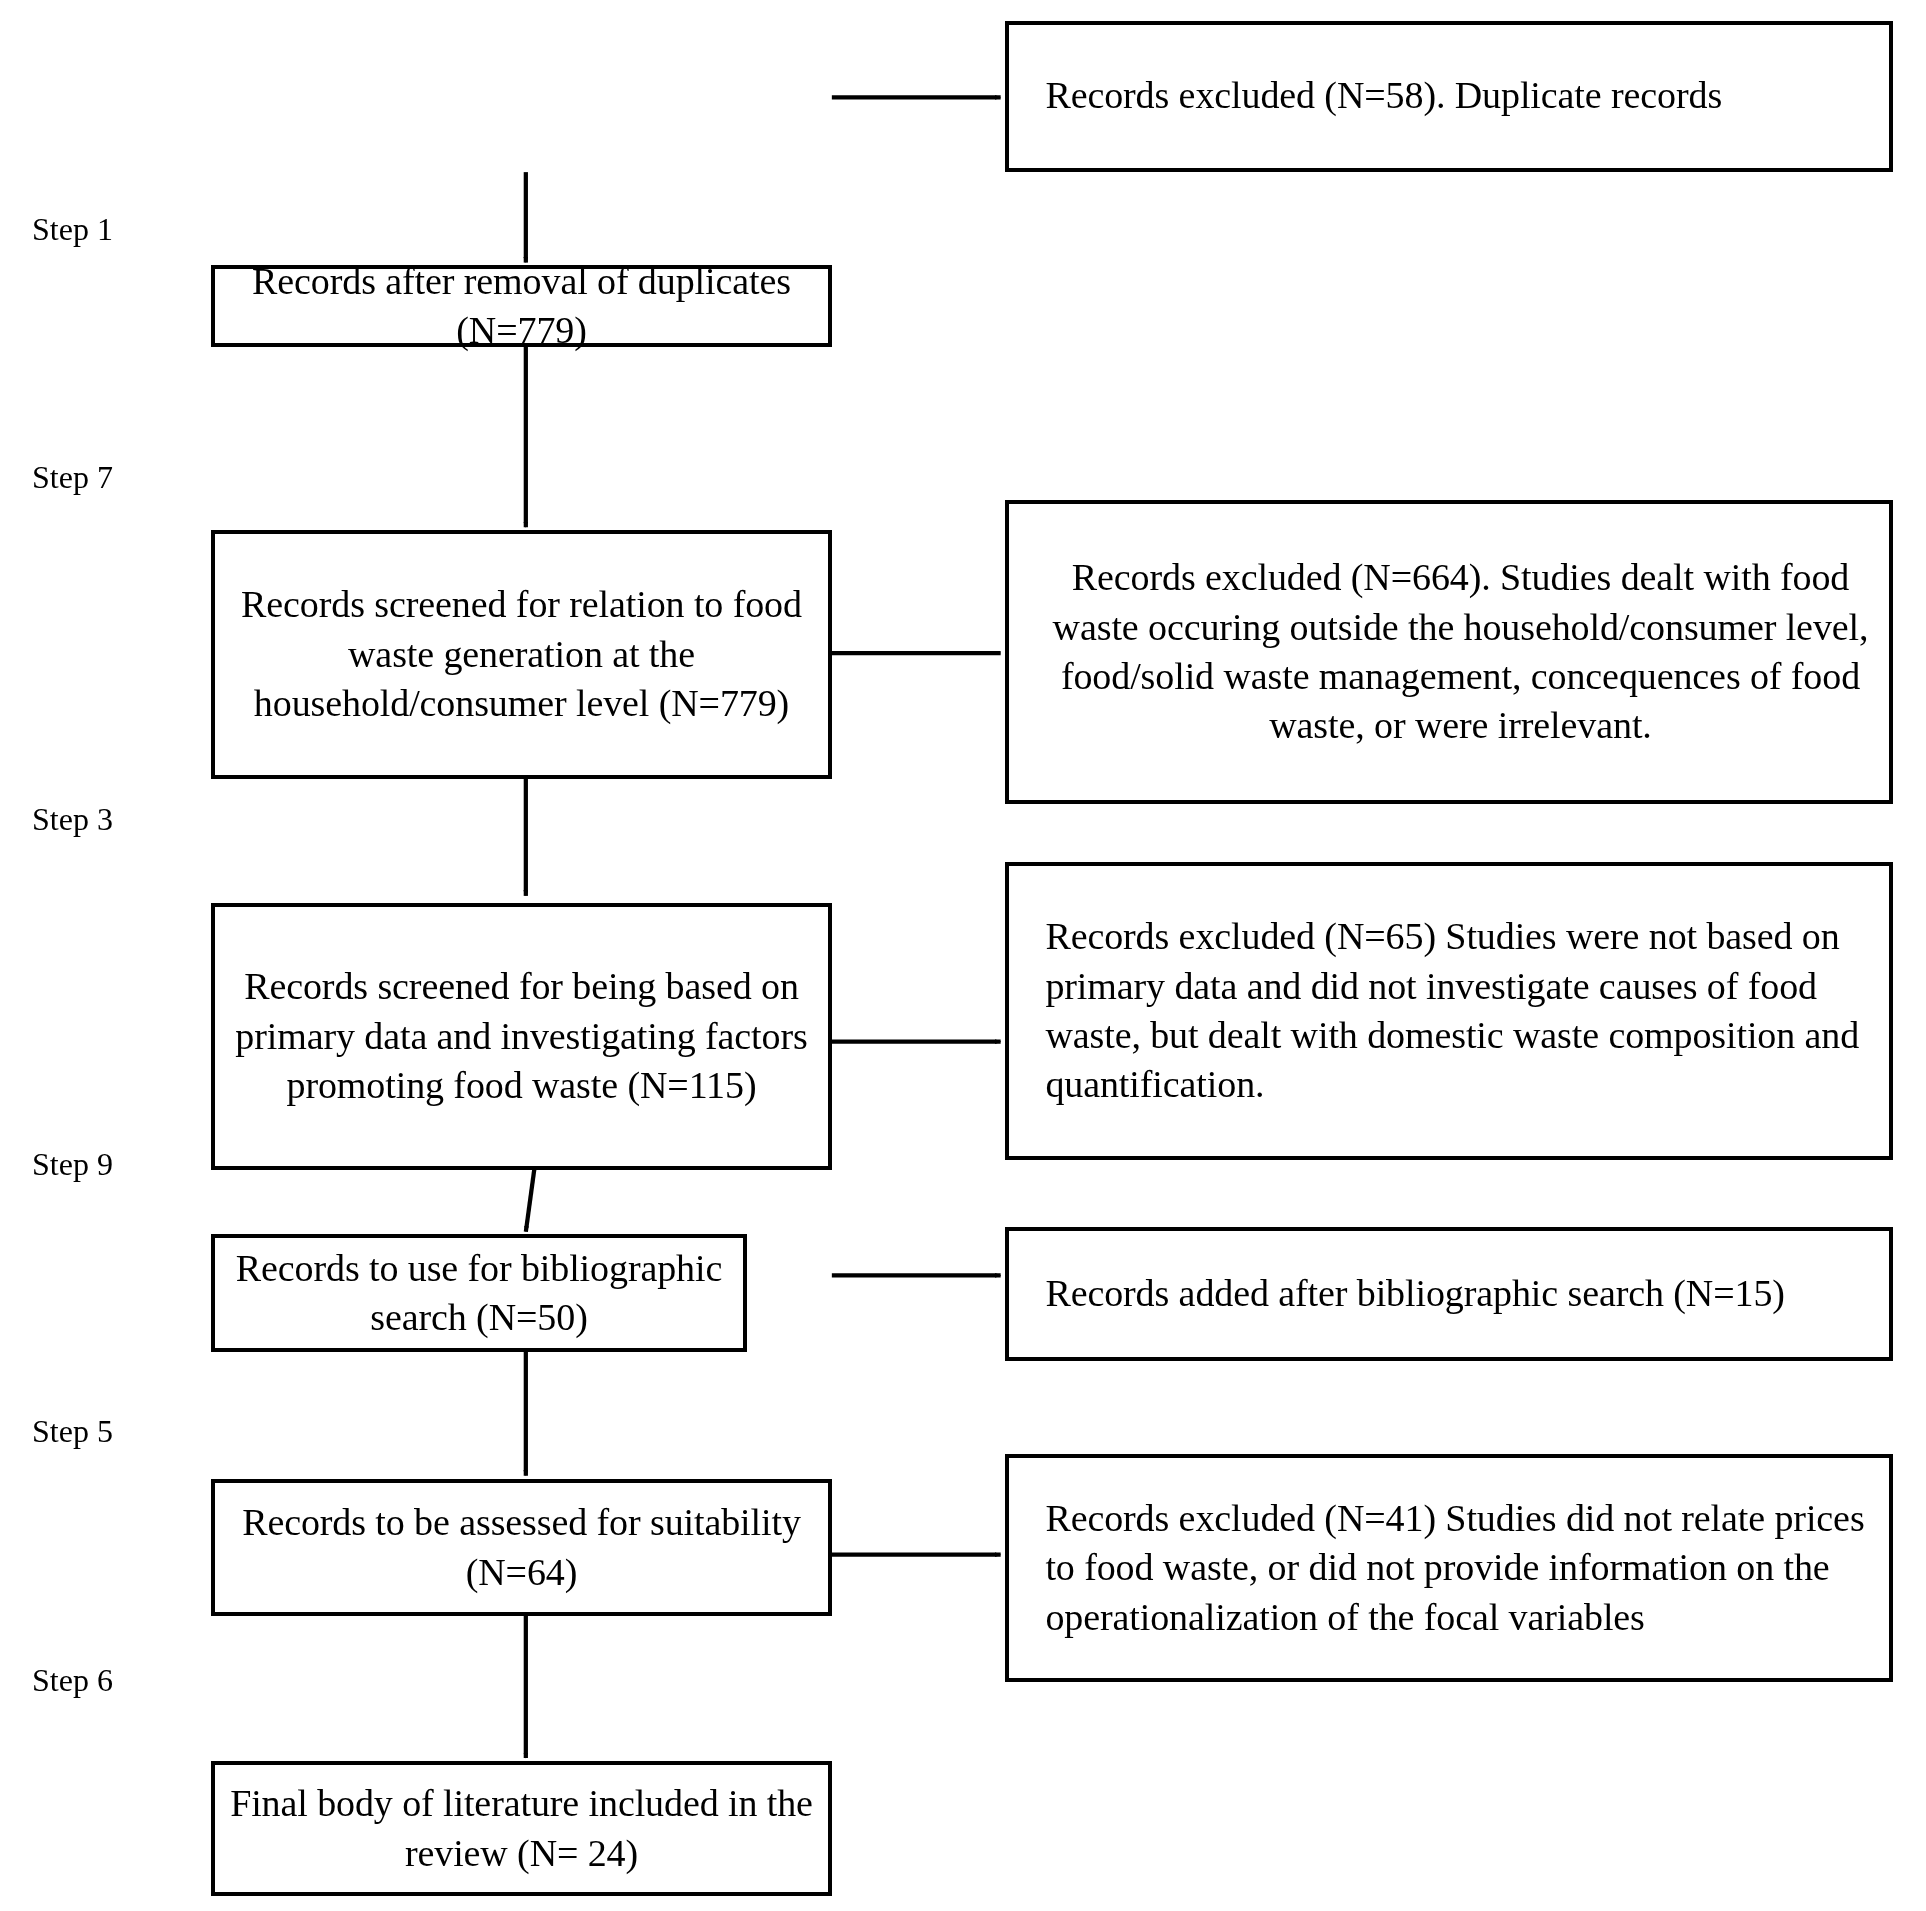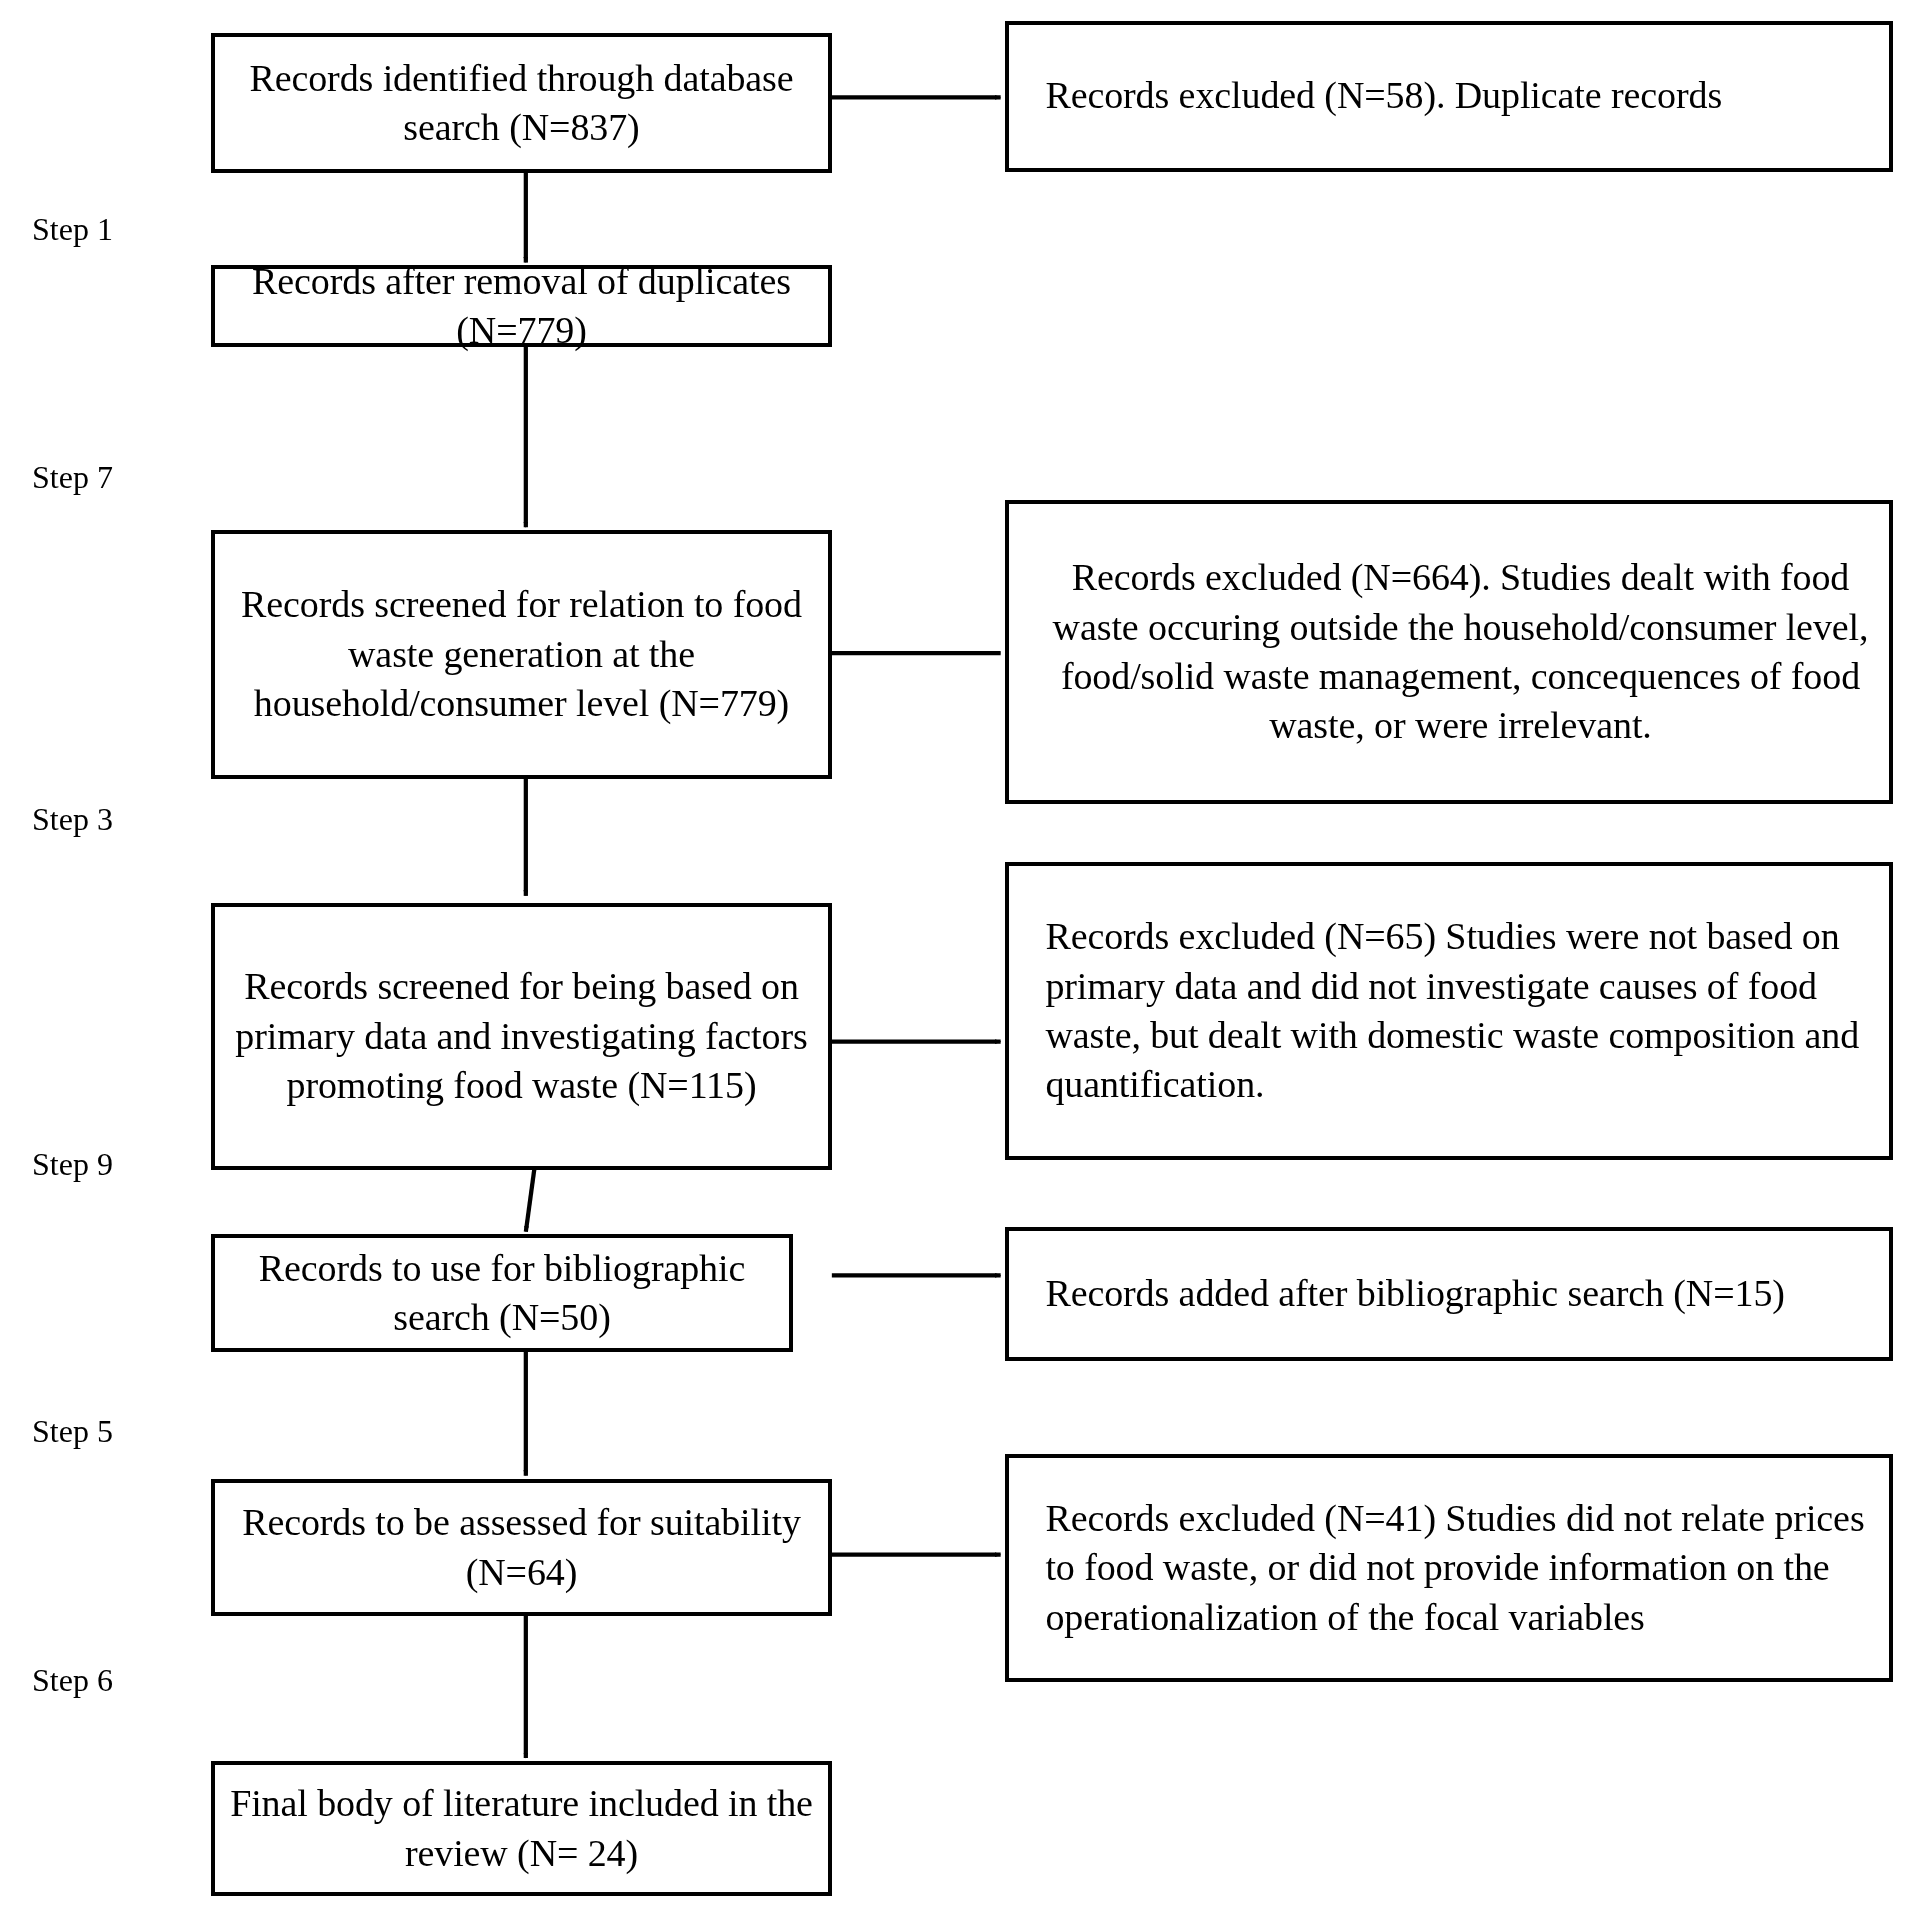--- a/index.html
+++ b/index.html
@@ -84,37 +84,34 @@
     </g>
   </svg>
 
   <div class="step-label" style="left:32px; top:213px;">Step 1</div>
   <div class="step-label" style="left:32px; top:461px;">Step 7</div>
   <div class="step-label" style="left:32px; top:803px;">Step 3</div>
   <div class="step-label" style="left:32px; top:1148px;">Step 9</div>
   <div class="step-label" style="left:32px; top:1415px;">Step 5</div>
   <div class="step-label" style="left:32px; top:1664px;">Step 6</div>
 
-  <div class="node centered" style="left:211px; top:33px; width:621px; height:140px;">
-    <span class="txt">Records identified through database search (N=837)</span>
-  </div>
 
   <div class="node centered" style="left:211px; top:265px; width:621px; height:82px;">
     <span class="txt">Records after removal of duplicates (N=779)</span>
   </div>
 
   <div class="node centered" style="left:211px; top:530px; width:621px; height:249px;">
     <span class="txt">Records screened for relation to food waste generation at the household/consumer level (N=779)</span>
   </div>
 
   <div class="node centered" style="left:211px; top:903px; width:621px; height:267px;">
     <span class="txt">Records screened for being based on primary data and investigating factors promoting food waste (N=115)</span>
   </div>
 
-  <div class="node centered" style="left:211px; top:1234px; width:582px; height:118px;">
+  <div class="node centered" style="left:211px; top:1234px; width:536px; height:118px;">
     <span class="txt">Records to use for bibliographic search (N=50)</span>
   </div>
 
   <div class="node centered" style="left:211px; top:1479px; width:621px; height:137px;">
     <span class="txt">Records to be assessed for suitability (N=64)</span>
   </div>
 
   <div class="node centered" style="left:211px; top:1761px; width:621px; height:135px;">
     <span class="txt">Final body of literature included in the review (N= 24)</span>
   </div>

